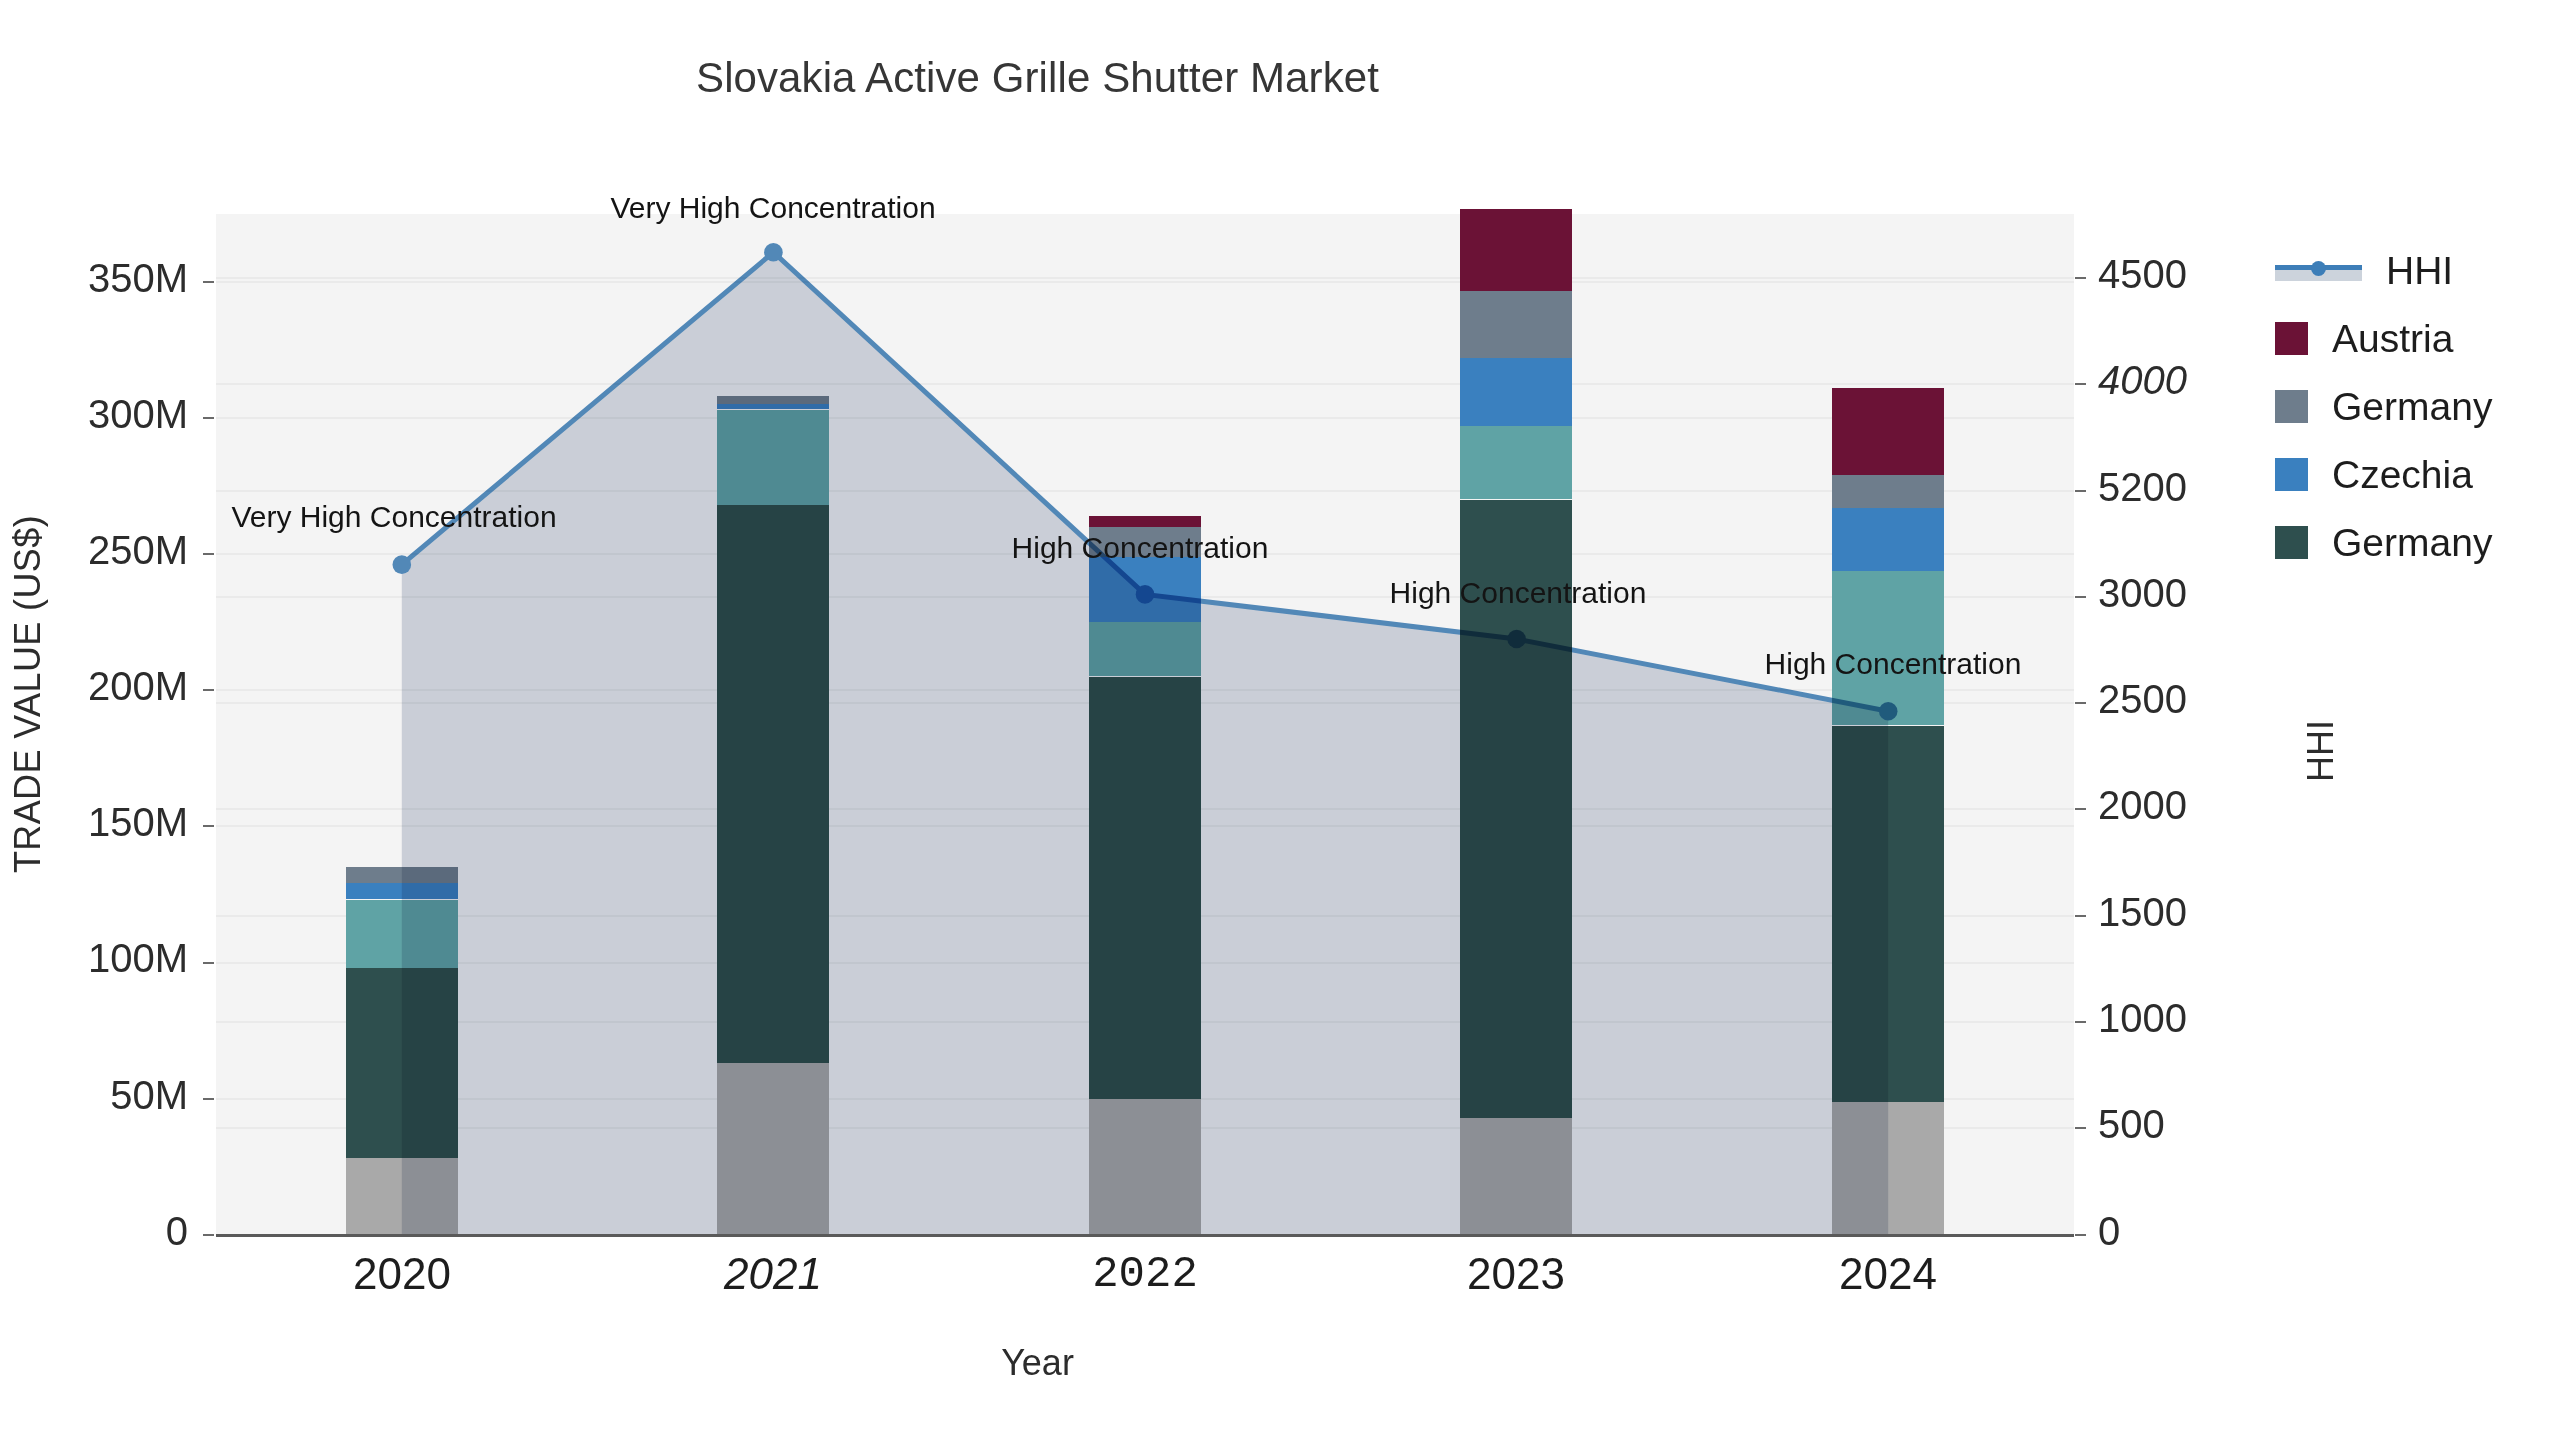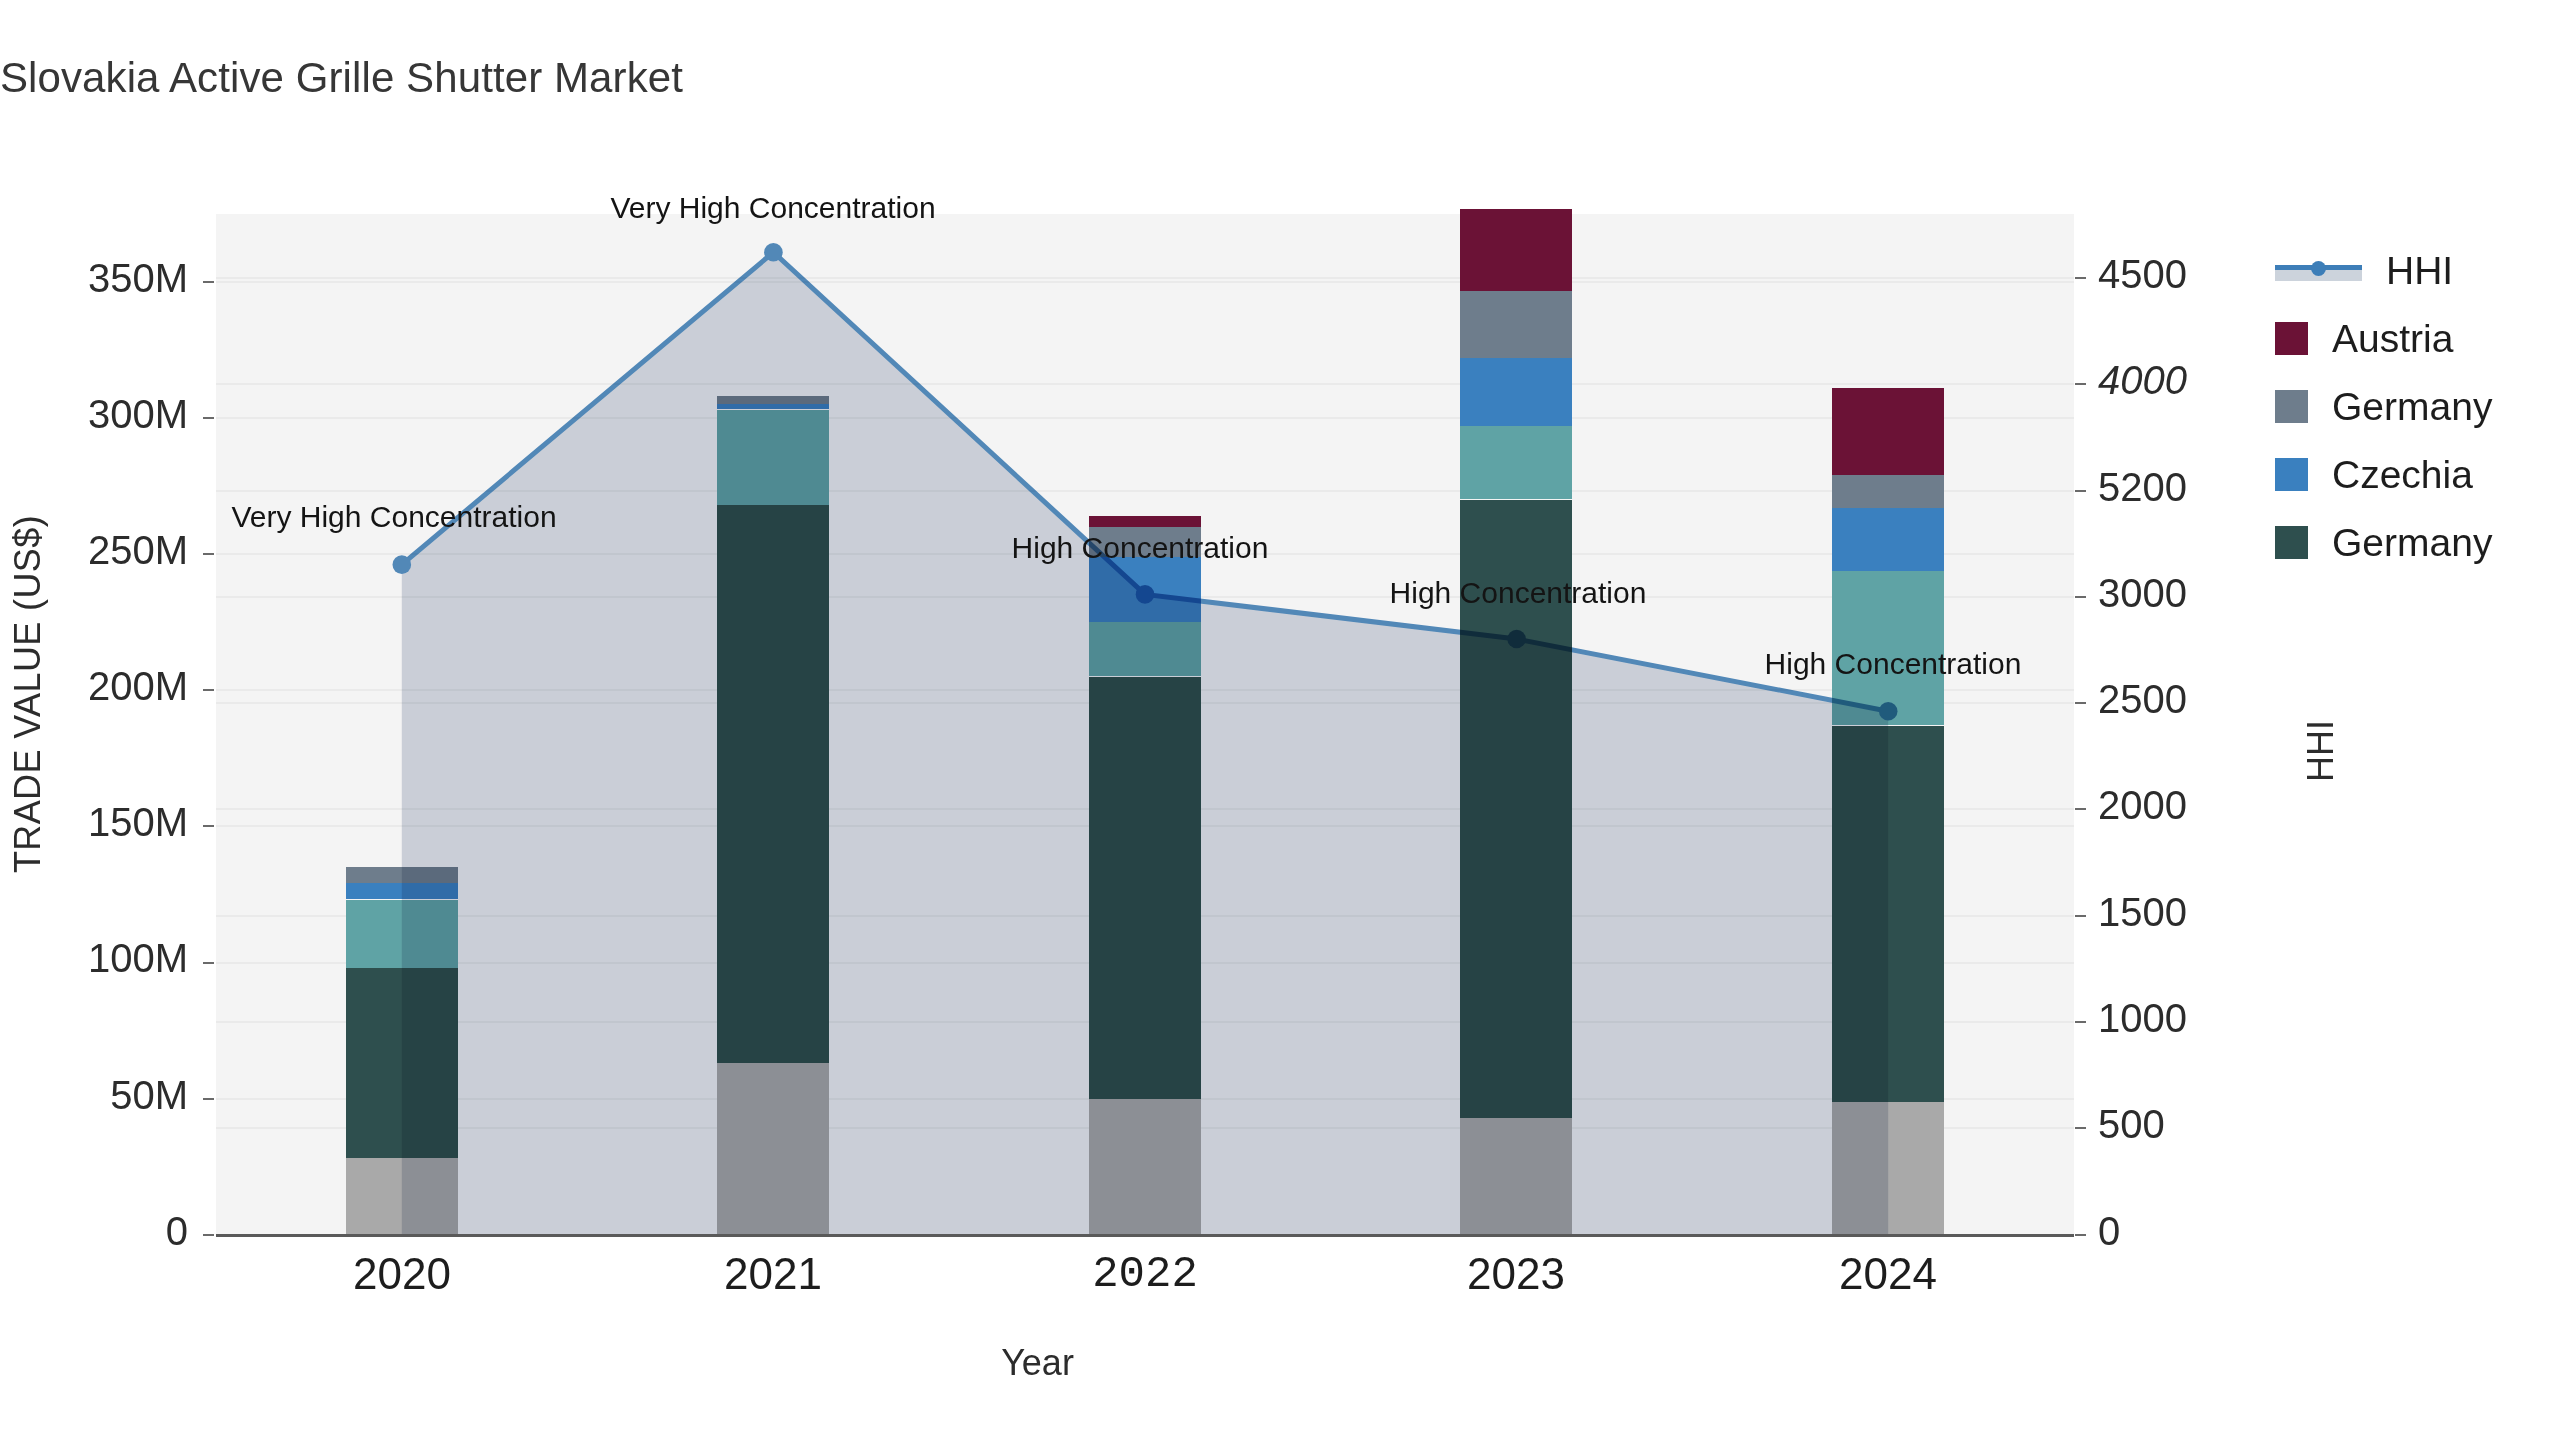--- a/index.html
+++ b/index.html
@@ -10,21 +10,21 @@
     font-family:"Liberation Sans", sans-serif;
     color:#2a2a2a;
     overflow:hidden;
     position:relative;
   }
   #figure{position:absolute;inset:0;}
 
   
   #title-block{
     position:absolute;left:0;top:50px;width:2075px;
-    text-align:left;
+    text-align:center;
     font-size:42px;line-height:1.32;color:#363636;
     font-weight:400;letter-spacing:0.1px;
   }
   #title-block .tline{display:block;}
 
   
   #plot-area{
     position:absolute;
     left:216px;top:214px;width:1858px;height:1020px;
     background:#f4f4f4;
@@ -227,21 +227,21 @@
 
   <div id="annot-host">
       <div class="annot" style="left: 108px; width: 572px; top: 500px;">Very High Concentration</div>
       <div class="annot" style="left: 487px; width: 572px; top: 191px;">Very High Concentration</div>
       <div class="annot" style="left: 854px; width: 572px; top: 531px;">High Concentration</div>
       <div class="annot" style="left: 1232px; width: 572px; top: 576px;">High Concentration</div>
       <div class="annot" style="left: 1607px; width: 572px; top: 647px;">High Concentration</div>
     </div>
   <div id="xtick-host">
       <div class="xtick-label" style="left: 402px;">2020</div>
-      <div class="xtick-label" style="left: 773px;">2021</div>
+      <div class="xtick-label" style="left: 773px; font-style: italic;">2021</div>
       <div class="xtick-label" style="left: 1145px; font-family: Liberation Mono, monospace;">2022</div>
       <div class="xtick-label" style="left: 1516px;">2023</div>
       <div class="xtick-label" style="left: 1888px;">2024</div>
     </div>
 
   <div id="axis-baseline"></div>
 
   <div id="ylabel-left">TRADE VALUE (US$)</div>
   <div id="ylabel-right">HHI</div>
   <div id="xlabel">Year</div>

